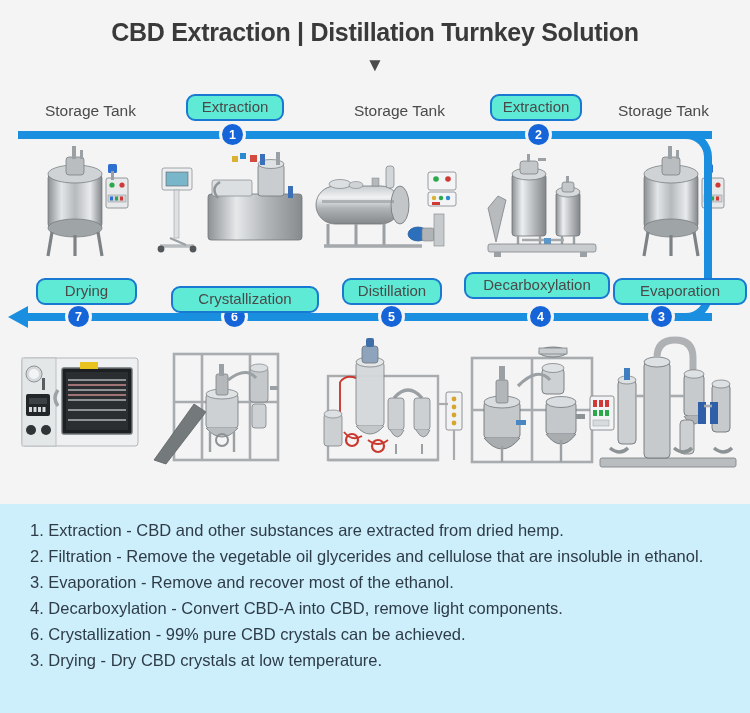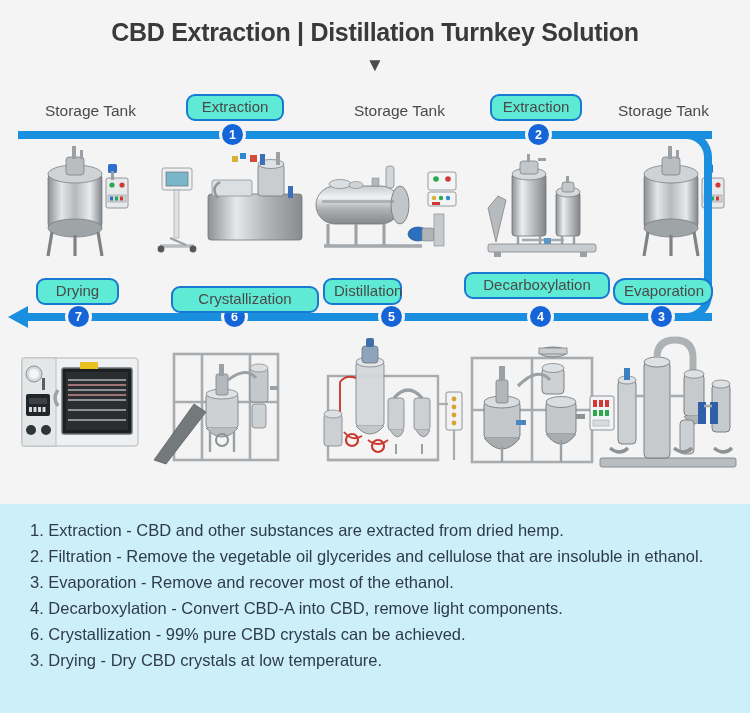--- a/index.html
+++ b/index.html
@@ -404,25 +404,25 @@
   <div class="bullet" style="left:381px; top:306px;">5</div>
   <div class="bullet" style="left:530px; top:306px;">4</div>
   <div class="bullet" style="left:651px; top:306px;">3</div>
 
   <div class="cap-plain" style="left:16px; top:102px; width:120px;">Storage Tank</div>
   <div class="chip" style="left:186px; top:94px; width:98px;">Extraction</div>
   <div class="cap-plain" style="left:325px; top:102px; width:120px;">Storage Tank</div>
   <div class="chip" style="left:490px; top:94px; width:92px;">Extraction</div>
   <div class="cap-plain" style="left:589px; top:102px; width:120px;">Storage Tank</div>
 
-  <div class="chip" style="left:36px; top:278px; width:83px;">Drying</div>
+  <div class="chip" style="left:36px; top:278px; width:101px;">Drying</div>
   <div class="chip" style="left:171px; top:286px; width:148px;">Crystallization</div>
-  <div class="chip" style="left:323px; top:278px; width:79px;">Distillation</div>
+  <div class="chip" style="left:342px; top:278px; width:100px;">Distillation</div>
   <div class="chip" style="left:464px; top:272px; width:146px;">Decarboxylation</div>
-  <div class="chip" style="left:613px; top:278px; width:100px;border-radius:12px;">Evaporation</div>
+  <div class="chip" style="left:613px; top:278px; width:134px;">Evaporation</div>
 
   <div class="desc">
     <p>1. Extraction - CBD and other substances are extracted from dried hemp.</p>
     <p>2. Filtration - Remove the vegetable oil glycerides and cellulose that are insoluble in ethanol.</p>
     <p>3. Evaporation - Remove and recover most of the ethanol.</p>
     <p>4. Decarboxylation - Convert CBD-A into CBD, remove light components.</p>
     <p>6. Crystallization - 99% pure CBD crystals can be achieved.</p>
     <p>3. Drying - Dry CBD crystals at low temperature.</p>
   </div>
 

